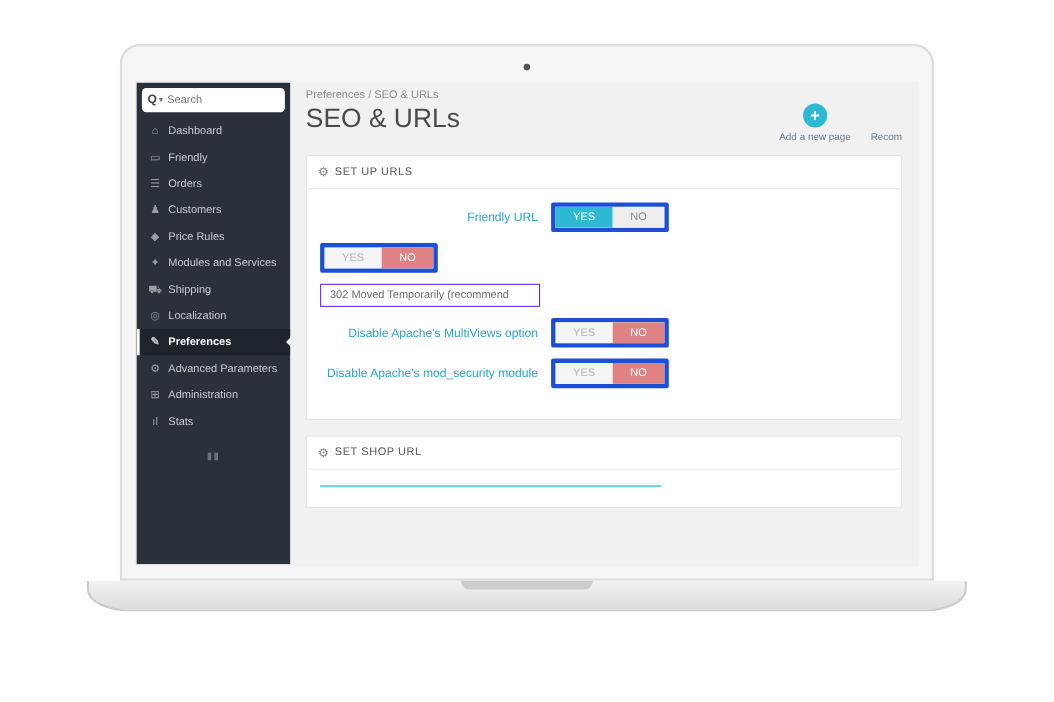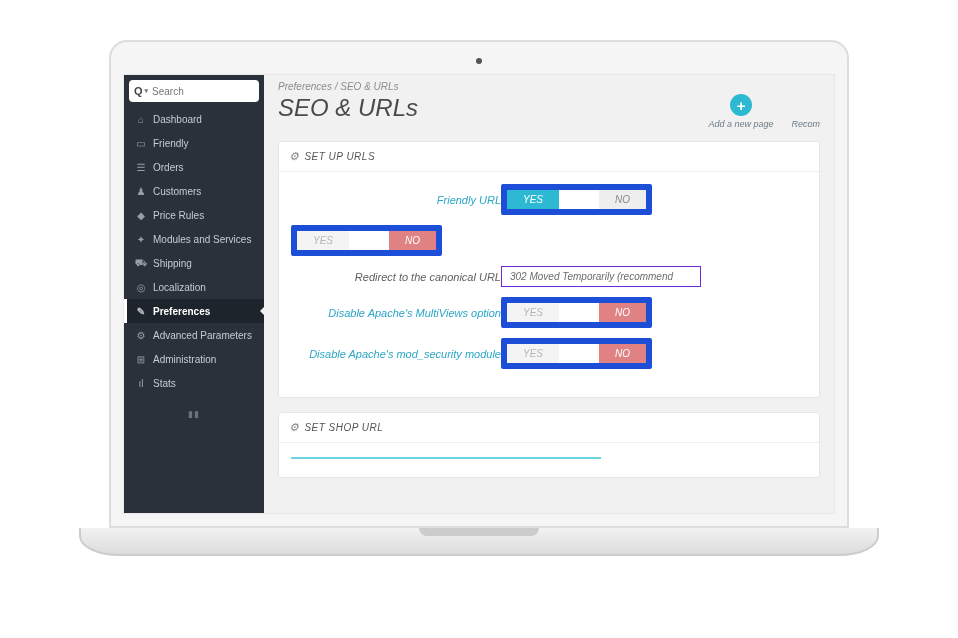--- a/index.html
+++ b/index.html
@@ -124,21 +124,20 @@
     color:#6a737d;
     letter-spacing:1px;
   }
 
   
   .main {
     flex: 1;
     background: #f1f1f1;
     overflow: hidden;
     position: relative;
-    font-style: italic;
   }
   .crumb {
     font-size: 10px;
     color: #8c8c8c;
     padding: 6px 14px 0;
   }
   .header {
     display: flex;
     align-items: flex-start;
     padding: 2px 14px 12px;
@@ -195,31 +194,30 @@
 
   .form-row {
     display: flex;
     align-items: center;
     margin-bottom: 10px;
   }
   .form-label {
     width: 210px;
     text-align: right;
     font-size: 11px;
-    padding-right: 0;
+    padding-right: 12px;
   }
   .form-label.link { color: #2aa6c6; cursor: pointer; }
   .form-label.plain { color: #5f5f5f; }
   .toggle {
     display: inline-flex;
-    border: 6px solid #1d4ed8;
+    border: 4px solid #1d4ed8;
     border-radius: 2px;
     overflow: hidden;
     font-size: 10px;
-    gap: 40px;
   }
   .toggle span {
     padding: 4px 16px;
     background: #f4f4f4;
     color: #b7b7b7;
     cursor: pointer;
     min-width:46px;
     text-align:center;
   }
   .toggle span.on-active { background: #2db9d3; color: #fff; }
@@ -345,21 +343,20 @@
             </div>
 
             <div class="form-row">
               <div class="toggle">
                 <span>YES</span>
                 <span class="off-active">NO</span>
               </div>
             </div>
 
             <div class="form-row">
-              <div class="form-label plain">Redirect to the canonical URL</div>
               <div class="select-box">302 Moved Temporarily (recommend</div>
             </div>
 
             <div class="form-row">
               <div class="form-label link">Disable Apache's MultiViews option</div>
               <div class="toggle">
                 <span>YES</span>
                 <span class="off-active">NO</span>
               </div>
             </div>

